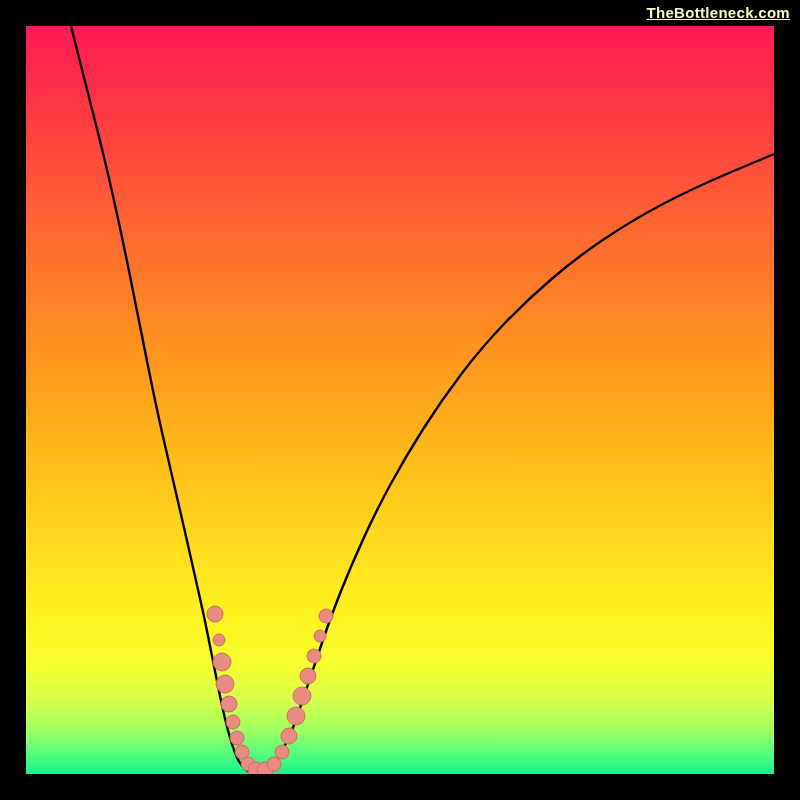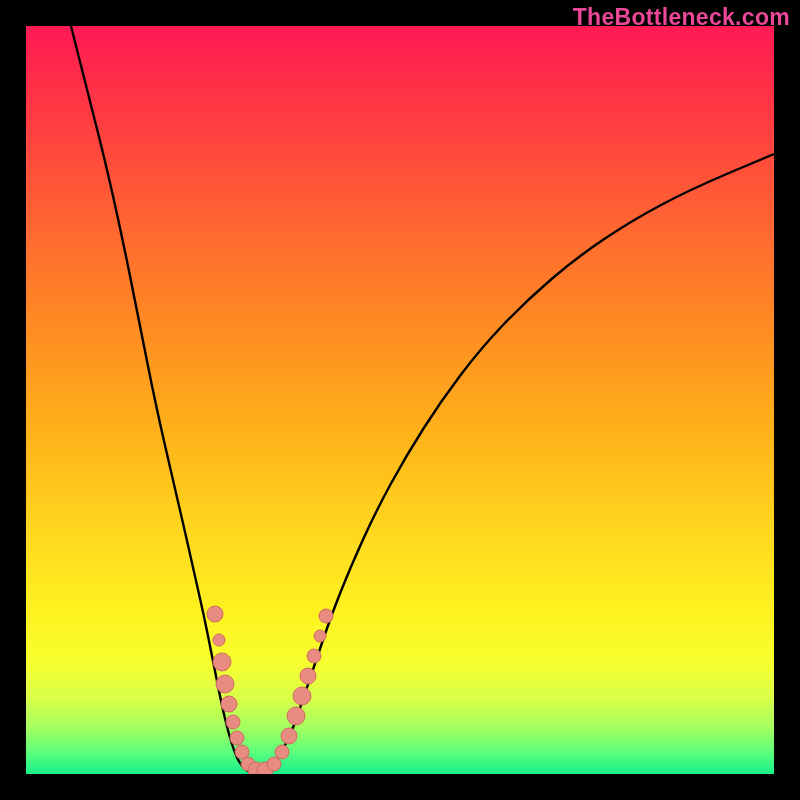--- a/index.html
+++ b/index.html
@@ -38,24 +38,25 @@
       #d7ff4a 90%,
       #a0ff60 94%,
       #5eff7c 97%,
       #17f08a 100%
     );
   }
   .attribution {
     position: absolute;
     top: 4px;
     right: 10px;
-    color: #ec4899;
-    font-size: 23px;
+    color: #fef9c3;
+    font-size: 15px;
     font-weight: 600;
     letter-spacing: 0.3px;
+    text-decoration: underline;
   }
   svg.curves {
     position: absolute;
     top: 0;
     left: 0;
   }
 </style>
 </head>
 <body>
 

